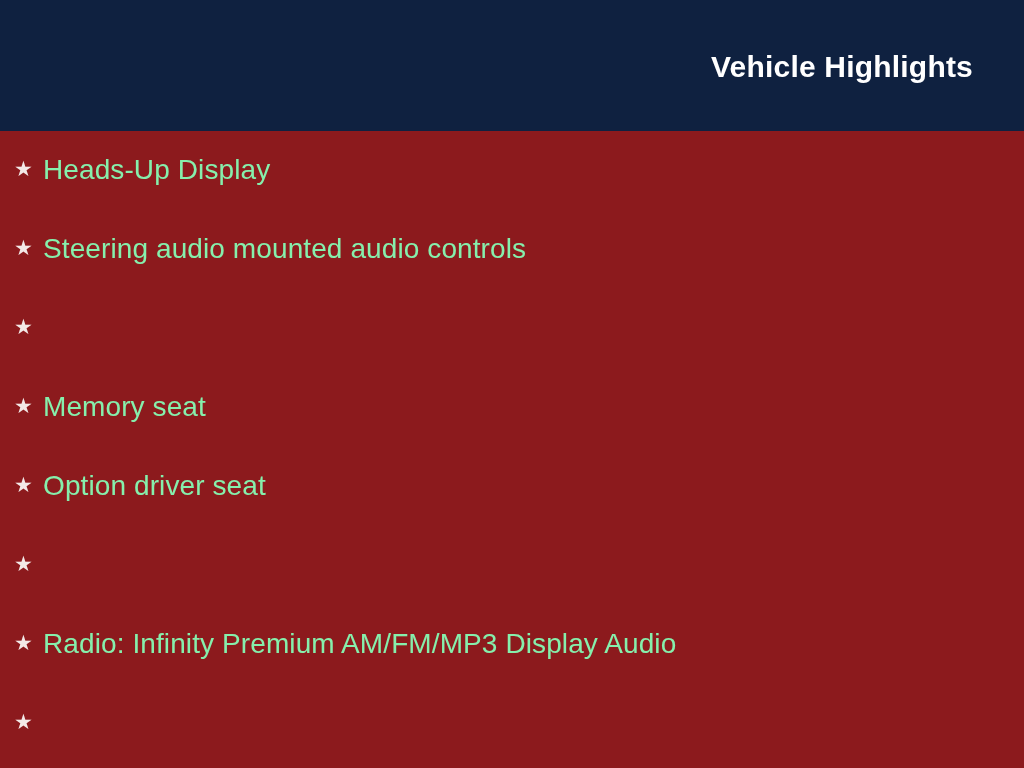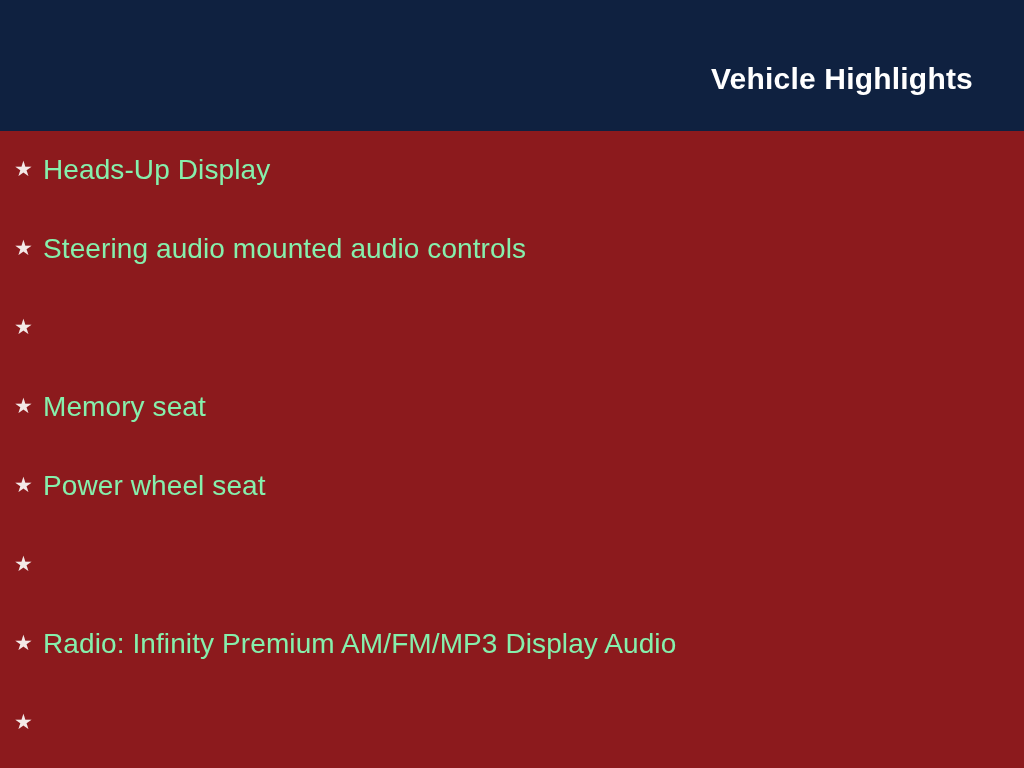--- a/index.html
+++ b/index.html
@@ -30,21 +30,21 @@
     left: 0;
     width: 1024px;
     height: 131px;
     background: #0f2140;
     box-sizing: border-box;
   }
 
   .header-title {
     position: absolute;
     right: 51px;
-    top: 12px;
+    top: 0;
     height: 131px;
     display: flex;
     align-items: center;
     justify-content: flex-end;
     color: #ffffff;
     font-family: "Liberation Sans", sans-serif;
     font-size: 30px;
     font-weight: bold;
     letter-spacing: 0.2px;
     white-space: nowrap;
@@ -134,21 +134,21 @@
         <span class="bullet-star">★</span>
       </li>
 
       <li class="bullet-item">
         <span class="bullet-star">★</span>
         <span class="bullet-text">Memory seat</span>
       </li>
 
       <li class="bullet-item">
         <span class="bullet-star">★</span>
-        <span class="bullet-text">Power wheel seat</span>
+        <span class="bullet-text">Option driver seat</span>
       </li>
 
       <li class="bullet-item">
         <span class="bullet-star">★</span>
       </li>
 
       <li class="bullet-item">
         <span class="bullet-star">★</span>
         <span class="bullet-text">Radio: Infinity Premium AM/FM/MP3 Display Audio</span>
       </li>

